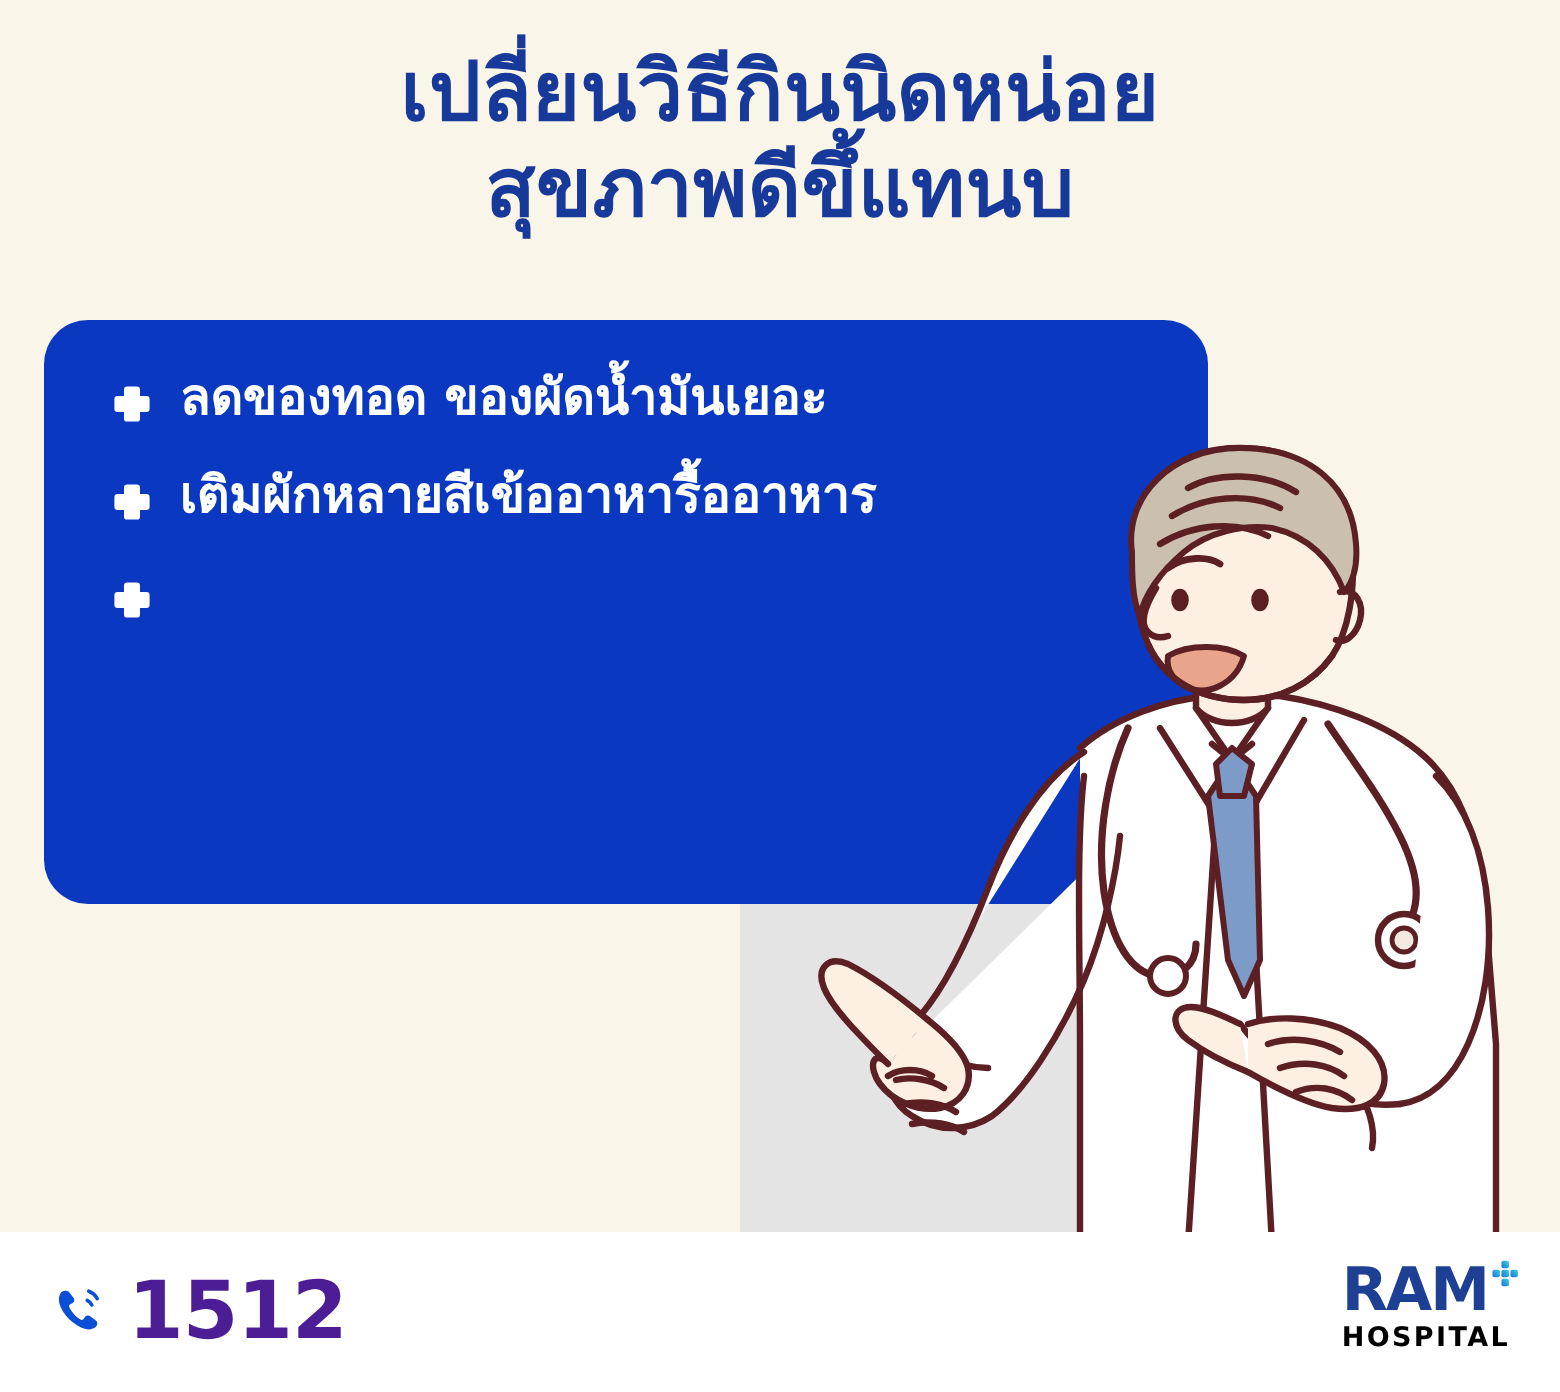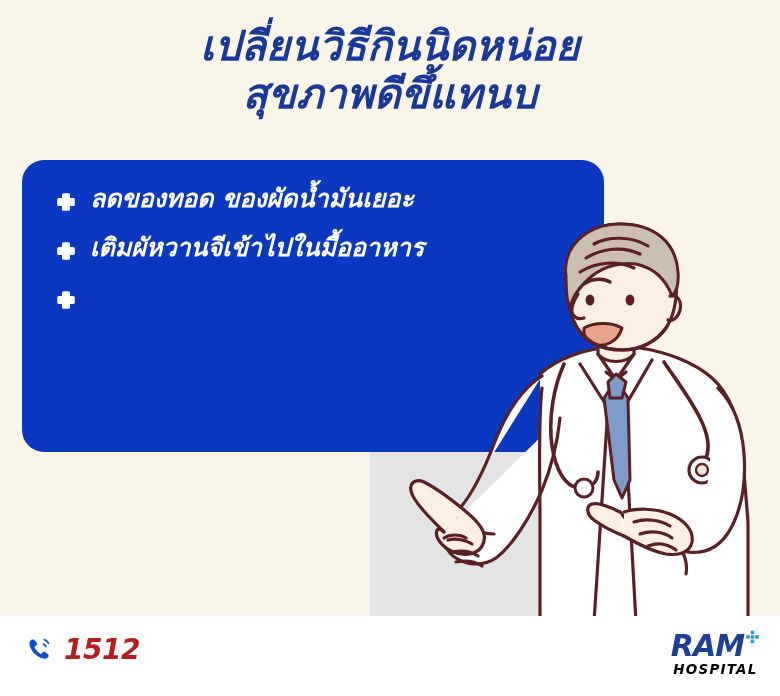--- a/index.html
+++ b/index.html
@@ -1,21 +1,21 @@
 <!DOCTYPE html>
 <html><head>
 <meta charset="utf-8">
 <style>
   html,body{margin:0;padding:0;}
   body{
     width:780px;height:696px;overflow:hidden;position:relative;
     background:#faf5e9;
     font-family:"DejaVu Sans","Liberation Sans",sans-serif;
   }
-  #stage{position:absolute;inset:0;width:780px;height:696px;overflow:hidden;font-style:italic;}
+  #stage{position:absolute;inset:0;width:780px;height:696px;overflow:hidden;}
 
   
   .headline{
     position:absolute;left:0;top:24px;width:780px;
     text-align:center;z-index:6;
     color:#17399a;
     font-weight:bold;
     line-height:1.08;
     letter-spacing:.2px;
   }
@@ -62,25 +62,25 @@
   
   .footer{
     position:absolute;left:0;top:616px;width:780px;height:80px;
     background:#ffffff;z-index:8;
   }
   .phone-block{
     position:absolute;left:26px;top:20px;display:flex;align-items:center;gap:10px;
   }
   .phone-ico{width:28px;height:28px;display:block;}
   .phone-num{
-    font-size:28px;font-weight:bold;color:#b91c1c;letter-spacing:-.5px;
+    font-size:40px;font-weight:bold;color:#4c1d95;letter-spacing:-.5px;
     line-height:1;
   }
   .logo-block{
-    position:absolute;right:20px;top:16px;text-align:center;
+    position:absolute;right:20px;top:16px;text-align:left;
   }
   .logo-top{
     display:flex;align-items:flex-start;
   }
   .logo-ram{
     font-size:30px;font-weight:bold;color:#1d3f94;letter-spacing:-1px;line-height:.95;
   }
   .logo-cross{width:15px;height:15px;margin-left:1px;margin-top:-2px;display:block;}
   .logo-hos{
     font-size:13.5px;font-weight:bold;color:#000000;letter-spacing:1.2px;
@@ -112,21 +112,21 @@
       </div>
 
 
 
       <div class="bullet">
         <span class="cross">
           <svg viewBox="0 0 20 20" width="20" height="20" aria-hidden="true">
             <path fill="#ffffff" d="M7.6 1.2h4.8a1.6 1.6 0 0 1 1.6 1.6v3.2h3.2a1.6 1.6 0 0 1 1.6 1.6v4.8a1.6 1.6 0 0 1-1.6 1.6h-3.2v3.2a1.6 1.6 0 0 1-1.6 1.6H7.6A1.6 1.6 0 0 1 6 17.2V14H2.8a1.6 1.6 0 0 1-1.6-1.6V7.6A1.6 1.6 0 0 1 2.8 6H6V2.8a1.6 1.6 0 0 1 1.6-1.6z"></path>
           </svg>
         </span>
-        <span class="btext">เติมผัหวานจีเข้าไปในมื้ออาหาร</span>
+        <span class="btext">เติมผักหลายสีเข้ออาหารื้ออาหาร</span>
       </div>
 
       <div class="bullet">
         <span class="cross">
           <svg viewBox="0 0 20 20" width="20" height="20" aria-hidden="true">
             <path fill="#ffffff" d="M7.6 1.2h4.8a1.6 1.6 0 0 1 1.6 1.6v3.2h3.2a1.6 1.6 0 0 1 1.6 1.6v4.8a1.6 1.6 0 0 1-1.6 1.6h-3.2v3.2a1.6 1.6 0 0 1-1.6 1.6H7.6A1.6 1.6 0 0 1 6 17.2V14H2.8a1.6 1.6 0 0 1-1.6-1.6V7.6A1.6 1.6 0 0 1 2.8 6H6V2.8a1.6 1.6 0 0 1 1.6-1.6z"></path>
           </svg>
         </span>
       </div>
 

